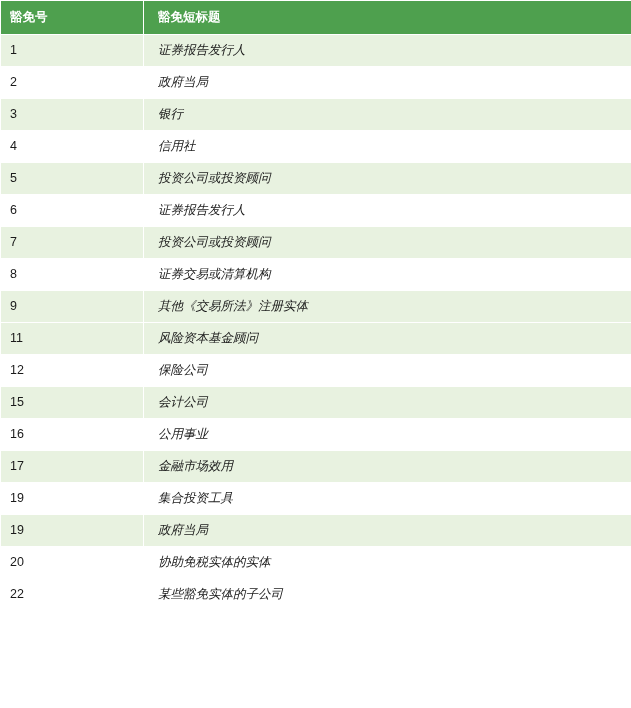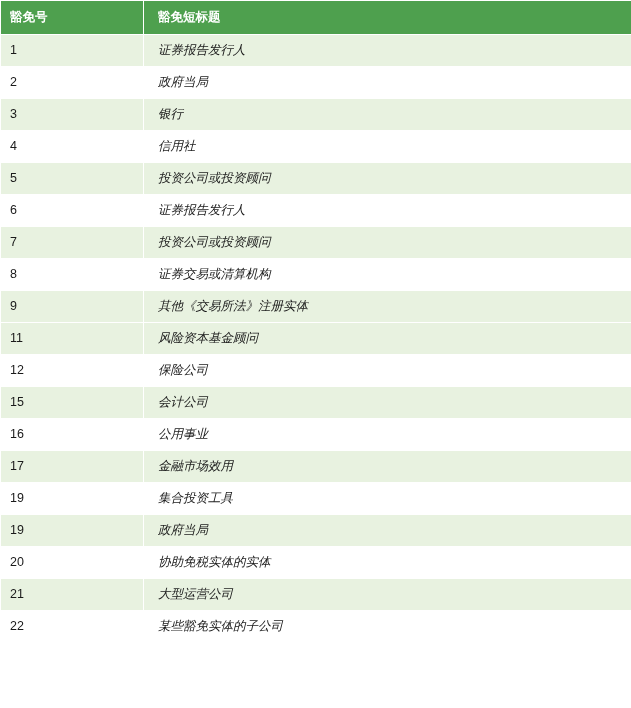--- a/index.html
+++ b/index.html
@@ -133,22 +133,18 @@
         <td class="cell-title">集合投资工具</td>
       </tr>
       <tr class="row-odd">
         <td class="cell-number">19</td>
         <td class="cell-title">政府当局</td>
       </tr>
       <tr class="row-even">
         <td class="cell-number">20</td>
         <td class="cell-title">协助免税实体的实体</td>
       </tr>
-      <tr class="row-odd">
-        <td class="cell-number">21</td>
-        <td class="cell-title">大型运营公司</td>
-      </tr>
       <tr class="row-even">
         <td class="cell-number">22</td>
         <td class="cell-title">某些豁免实体的子公司</td>
       </tr>
     </tbody>
 </table>
 
 </body></html>

